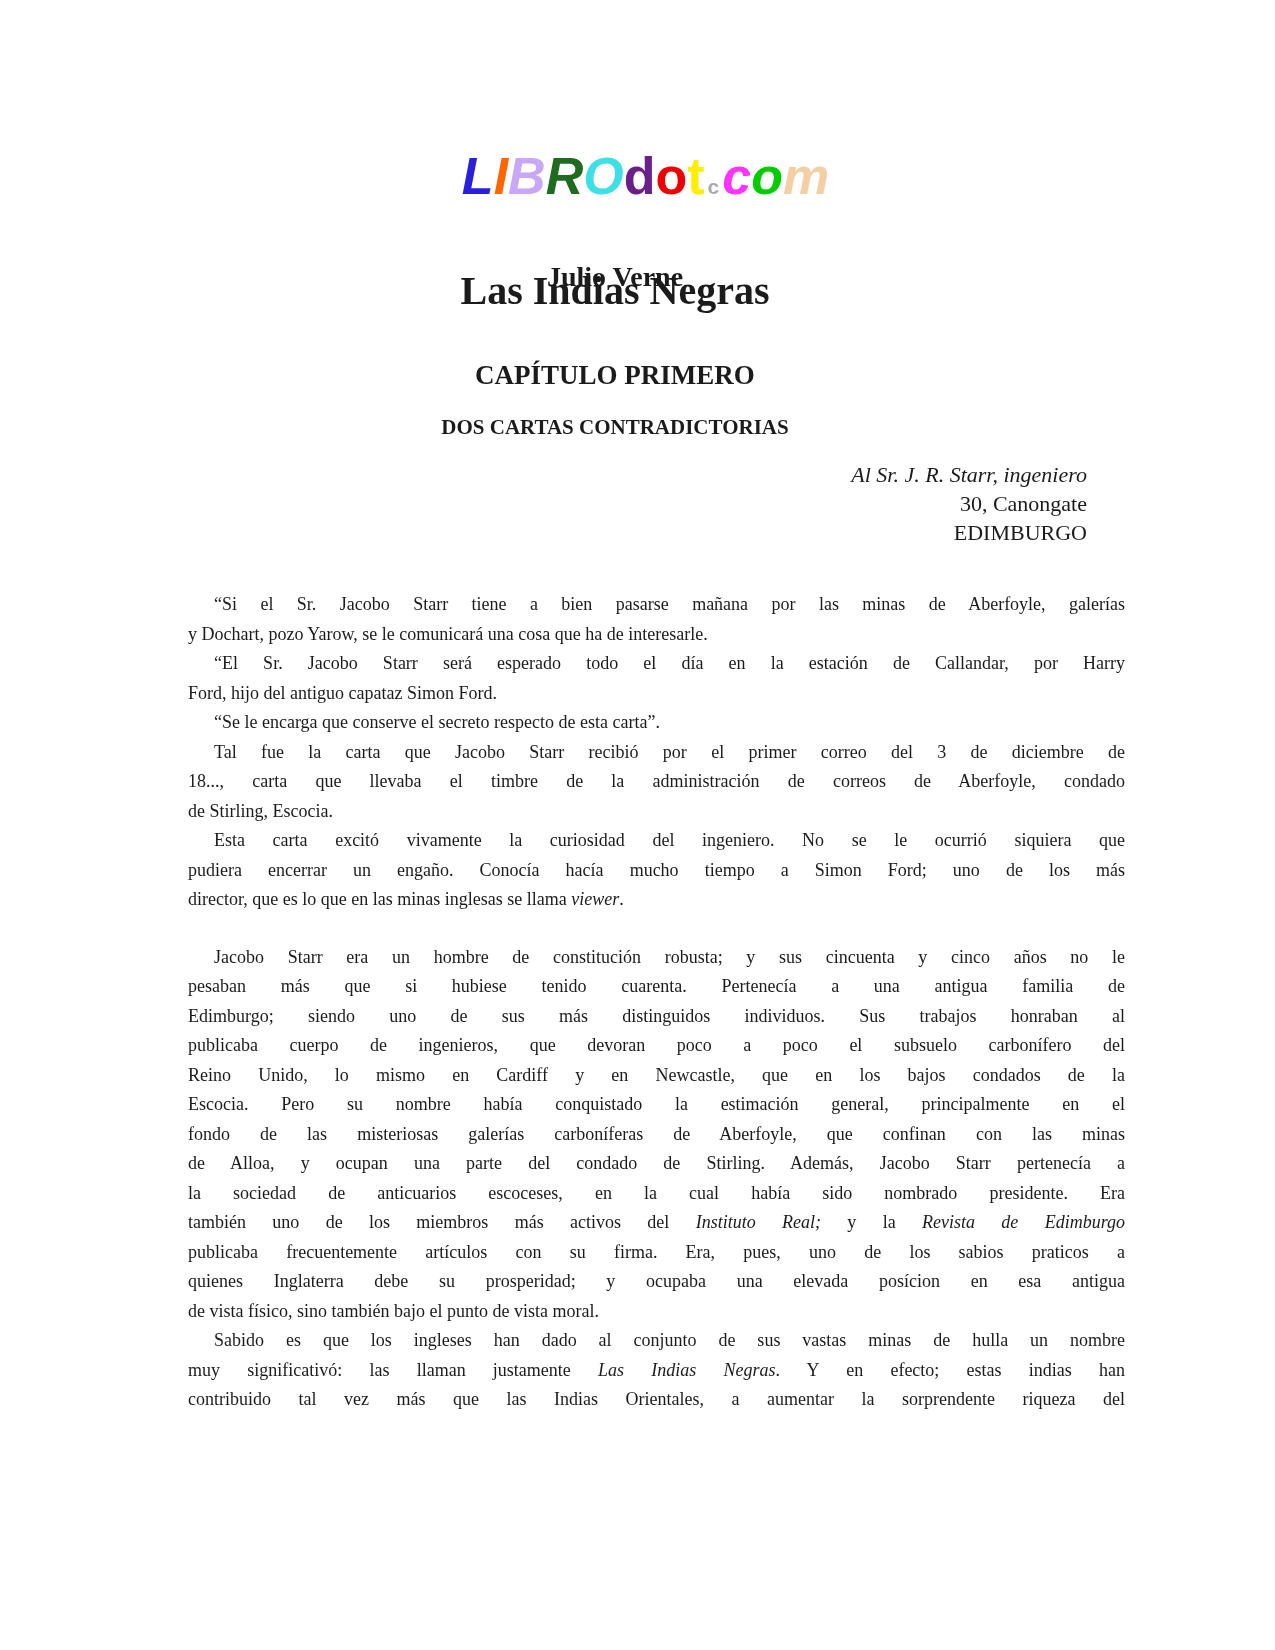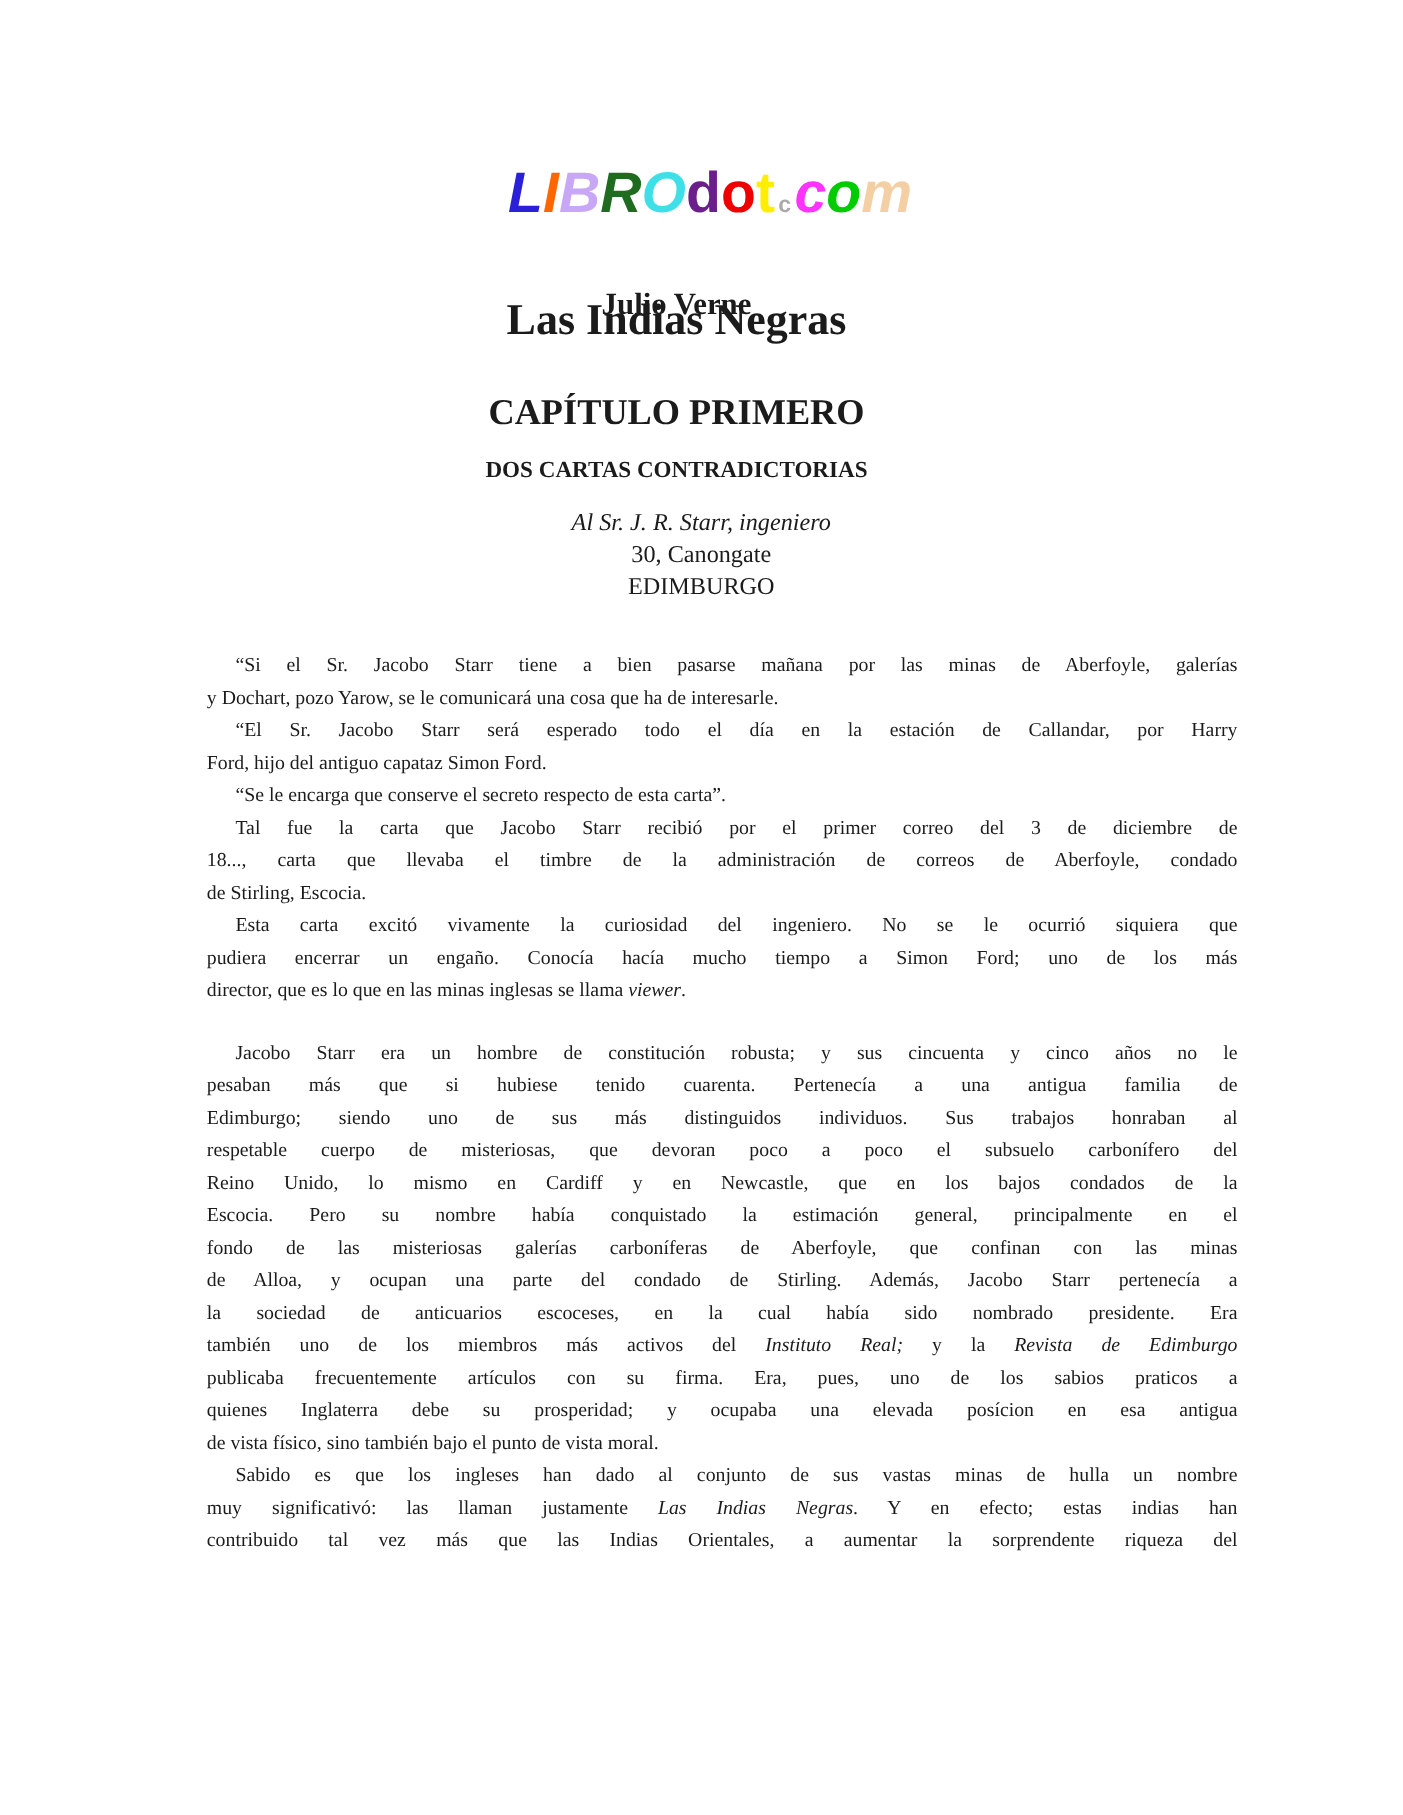--- a/index.html
+++ b/index.html
@@ -35,30 +35,30 @@
   
   .heading {
     position: absolute;
     left: 0;
     width: 1230px;
     text-align: center;
     font-weight: bold;
   }
   .author   { top: 236px; font-size: 28px; line-height: 34px; margin-top: 24px; }
   .booktitle{ top: 268px; font-size: 40px; line-height: 46px; }
-  .chapter  { top: 359px; font-size: 33px; line-height: 32px; }
+  .chapter  { top: 359px; font-size: 27px; line-height: 32px; }
   .subtitle { top: 414px; font-size: 21px; line-height: 26px; }
 
   
   .address {
     position: absolute;
     top: 460px;
     left: 188px;
     width: 899px;
-    text-align: center;
+    text-align: right;
     font-size: 22px;
     line-height: 29px;
   }
   .address .it { font-style: italic; }
 
   
   .body-text {
     position: absolute;
     top: 590px;
     left: 188px;
@@ -112,21 +112,21 @@
       </div>
       <div class="para">
         <div class="line first"><span>Esta carta excitó vivamente la curiosidad del ingeniero. No se le ocurrió siquiera que</span></div>
         <div class="line"><span>pudiera encerrar un engaño. Conocía hacía mucho tiempo a Simon Ford; uno de los más</span></div>
         <div class="line last"><span>director, que es lo que en las minas inglesas se llama </span><span class="it">viewer</span><span>.</span></div>
       </div>
       <div class="para gap">
         <div class="line first"><span>Jacobo Starr era un hombre de constitución robusta; y sus cincuenta y cinco años no le</span></div>
         <div class="line"><span>pesaban más que si hubiese tenido cuarenta. Pertenecía a una antigua familia de</span></div>
         <div class="line"><span>Edimburgo; siendo uno de sus más distinguidos individuos. Sus trabajos honraban al</span></div>
-        <div class="line"><span>respetable cuerpo de misteriosas, que devoran poco a poco el subsuelo carbonífero del</span></div>
+        <div class="line"><span>publicaba cuerpo de ingenieros, que devoran poco a poco el subsuelo carbonífero del</span></div>
         <div class="line"><span>Reino Unido, lo mismo en Cardiff y en Newcastle, que en los bajos condados de la</span></div>
         <div class="line"><span>Escocia. Pero su nombre había conquistado la estimación general, principalmente en el</span></div>
         <div class="line"><span>fondo de las misteriosas galerías carboníferas de Aberfoyle, que confinan con las minas</span></div>
         <div class="line"><span>de Alloa, y ocupan una parte del condado de Stirling. Además, Jacobo Starr pertenecía a</span></div>
         <div class="line"><span>la sociedad de anticuarios escoceses, en la cual había sido nombrado presidente. Era</span></div>
         <div class="line"><span>también uno de los miembros más activos del </span><span class="it">Instituto Real;</span><span> y la </span><span class="it">Revista de Edimburgo</span></div>
         <div class="line"><span>publicaba frecuentemente artículos con su firma. Era, pues, uno de los sabios praticos a</span></div>
         <div class="line"><span>quienes Inglaterra debe su prosperidad; y ocupaba una elevada posícion en esa antigua</span></div>
         <div class="line last"><span>de vista físico, sino también bajo el punto de vista moral.</span></div>
       </div>

